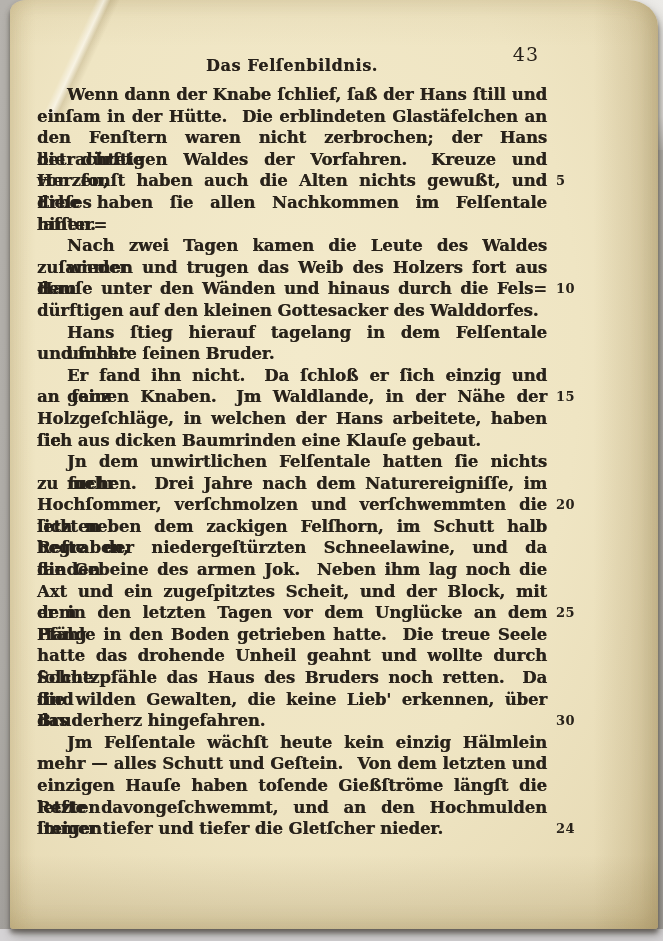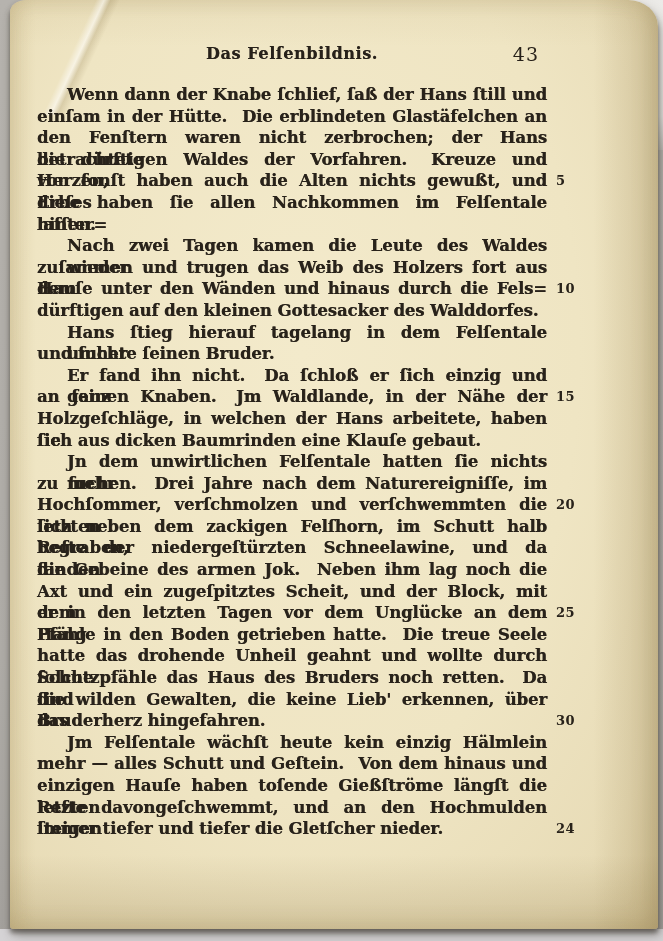--- a/index.html
+++ b/index.html
@@ -40,20 +40,21 @@
     background:linear-gradient(115deg, rgba(0,0,0,0) 42%, rgba(255,255,255,.55) 48%, rgba(130,110,65,.20) 53%, rgba(0,0,0,0) 60%);
   }
   .header{
     position:absolute;left:27px;top:42px;width:510px;height:26px;
     color:#27211a;
   }
   .running-title{
     display:block;text-align:center;
     font-size:16px;font-weight:bold;letter-spacing:.6px;line-height:24px;
     text-shadow:.3px 0 0 rgba(39,33,26,.7);
+    margin-top:12px;
   }
   .page-number{
     position:absolute;right:8px;top:0;
     font-size:19px;font-weight:normal;line-height:24px;letter-spacing:1px;
   }
   .textblock{
     position:absolute;left:27px;top:84px;width:510px;
     color:#28221a;
   }
   .tline{
@@ -110,18 +111,18 @@
       <div class="tline just">Reſte der niedergeſtürzten Schneelawine, und da fanden</div>
       <div class="tline just">die Gebeine des armen Jok.  Neben ihm lag noch die</div>
       <div class="tline just">Axt und ein zugeſpitztes Scheit, und der Block, mit dem</div>
       <div class="tline just">er in den letzten Tagen vor dem Unglücke an dem Hang<span class="lnum">25</span></div>
       <div class="tline just">Pfähle in den Boden getrieben hatte.  Die treue Seele</div>
       <div class="tline just">hatte das drohende Unheil geahnt und wollte durch ſolche</div>
       <div class="tline just">Schutzpfähle das Haus des Bruders noch retten.  Da ſind</div>
       <div class="tline just">die wilden Gewalten, die keine Lieb' erkennen, über das</div>
       <div class="tline left">Bruderherz hingefahren.<span class="lnum">30</span></div>
       <div class="tline just indent">Jm Felſentale wächſt heute kein einzig Hälmlein</div>
-      <div class="tline just">mehr — alles Schutt und Geſtein.  Von dem hinaus und</div>
+      <div class="tline just">mehr — alles Schutt und Geſtein.  Von dem letzten und</div>
       <div class="tline just">einzigen Hauſe haben toſende Gießſtröme längſt die letzten</div>
       <div class="tline just">Reſte davongeſchwemmt, und an den Hochmulden ſteigen</div>
       <div class="tline left">immer tiefer und tiefer die Gletſcher nieder.<span class="lnum">24</span></div>
     </div>
 </div>
 
 </body></html>

